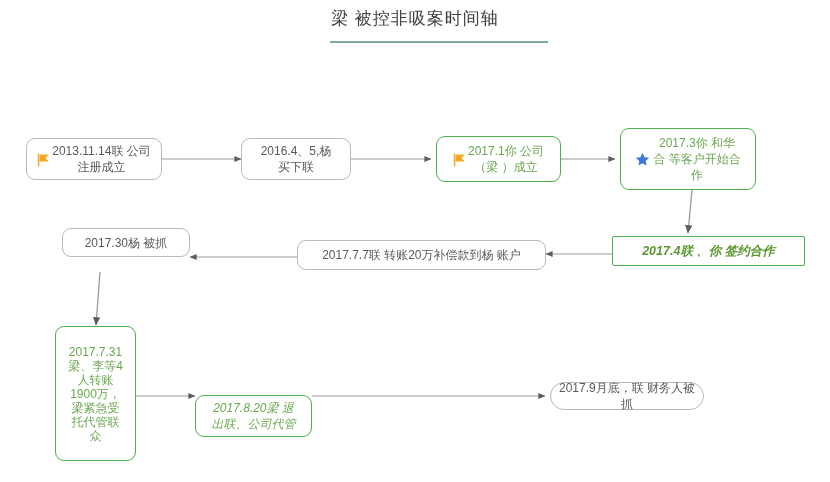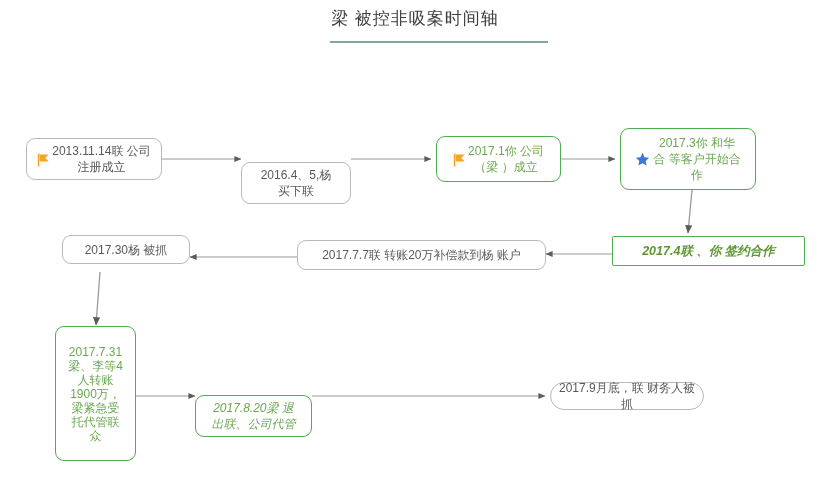--- a/index.html
+++ b/index.html
@@ -160,21 +160,21 @@
         <svg viewBox="0 0 13 14" width="13" height="14">
           <rect x="0.8" y="0.5" width="1.5" height="13" fill="#f5a623"></rect>
           <path d="M2.6,1.4 L11.6,1.4 L8.4,5.0 L11.6,8.6 L2.6,8.6 z" fill="#f5a623"></path>
         </svg>
       </span>
       <span class="txt">2013.11.14联   公司
 注册成立</span>
     </div>
   </div>
 
-  <div class="node gray" style="left:241px; top:138px; width:110px; height:42px;margin-top:24px;">
+  <div class="node gray" style="left:241px; top:138px; width:110px; height:42px;">
     <span class="txt">2016.4、5,杨
 买下联</span>
   </div>
 
   <div class="node green-round" style="left:436px; top:136px; width:125px; height:46px;">
     <div class="node-inner">
       <span class="icon-flag">
         <svg viewBox="0 0 13 14" width="13" height="14">
           <rect x="0.8" y="0.5" width="1.5" height="13" fill="#f5a623"></rect>
           <path d="M2.6,1.4 L11.6,1.4 L8.4,5.0 L11.6,8.6 L2.6,8.6 z" fill="#f5a623"></path>
@@ -199,21 +199,21 @@
   </div>
 
   <div class="node green-sharp bold-green" style="left:612px; top:236px; width:193px; height:30px; font-size:12.5px;font-style:italic;">
     <span class="txt">2017.4联   、你   签约合作</span>
   </div>
 
   <div class="node gray" style="left:297px; top:240px; width:249px; height:30px;">
     <span class="txt">2017.7.7联   转账20万补偿款到杨   账户</span>
   </div>
 
-  <div class="node gray" style="left:62px; top:235px; width:128px; height:29px;">
+  <div class="node gray" style="left:62px; top:228px; width:128px; height:29px;">
     <span class="txt">2017.30杨      被抓</span>
   </div>
 
   <div class="node green-round" style="left:55px; top:326px; width:81px; height:135px; line-height:14px;">
     <span class="txt">2017.7.31
 梁、李等4
 人转账
 1900万，
 梁紧急受
 托代管联

